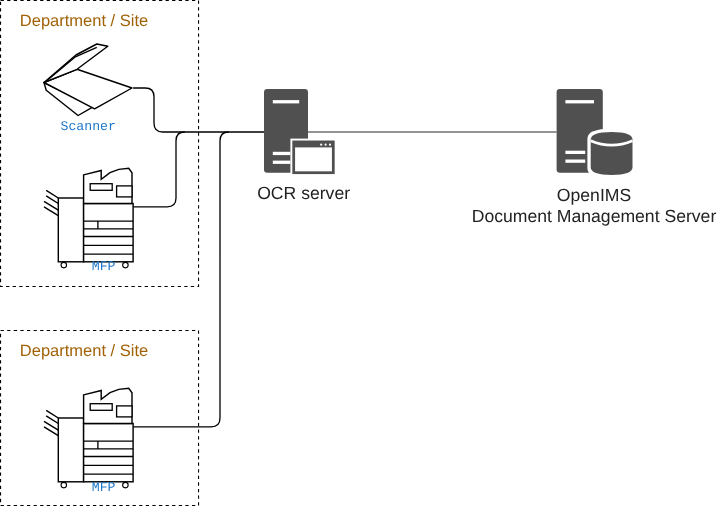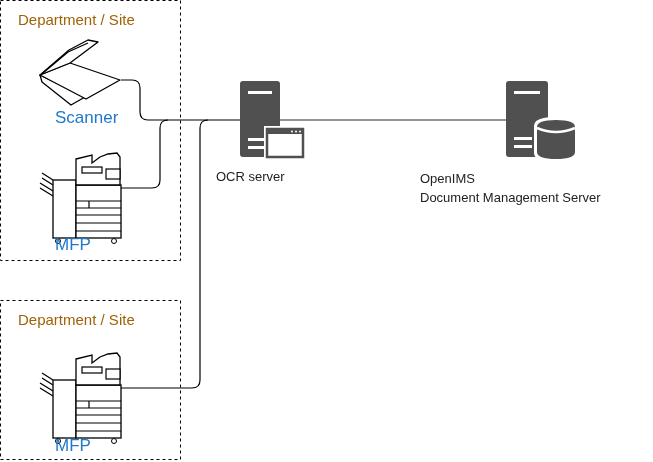--- a/index.html
+++ b/index.html
@@ -1,21 +1,21 @@
 <!DOCTYPE html>
 <html><head>
 <meta charset="utf-8">
 <style>
   html, body { margin:0; padding:0; background:#ffffff; }
   body { width:653px; height:462px; position:relative; overflow:hidden; font-family:"Liberation Sans", sans-serif; }
   svg.diagram { position:absolute; left:0; top:0; }
   .lbl { position:absolute; white-space:nowrap; }
   .site-title { font-size:15px; color:#a16207; }
-  .dev-label { font-size:17px; color:#1f78c8; text-align:left; }
-  .srv-label { font-size:13px; color:#222; line-height:19px; }
+  .dev-label { font-size:12px; color:#1f78c8; text-align:right;font-family:Liberation Mono, monospace; }
+  .srv-label { font-size:16px; color:#222; text-align:center; line-height:19px; }
 </style>
 </head>
 <body>
 
 <svg class="diagram" width="653" height="462" viewBox="0 0 653 462">
 
   <rect x="0.5" y="0.5" width="180" height="260" fill="none" stroke="#000" stroke-dasharray="3,3"></rect>
   <rect x="0.5" y="300.5" width="180" height="159" fill="none" stroke="#000" stroke-dasharray="3,3"></rect>
 
   <path d="M121,80 H132 Q140,80 140,88 V112 Q140,120 148,120 H240" fill="none" stroke="#000" stroke-width="1.2"></path>

